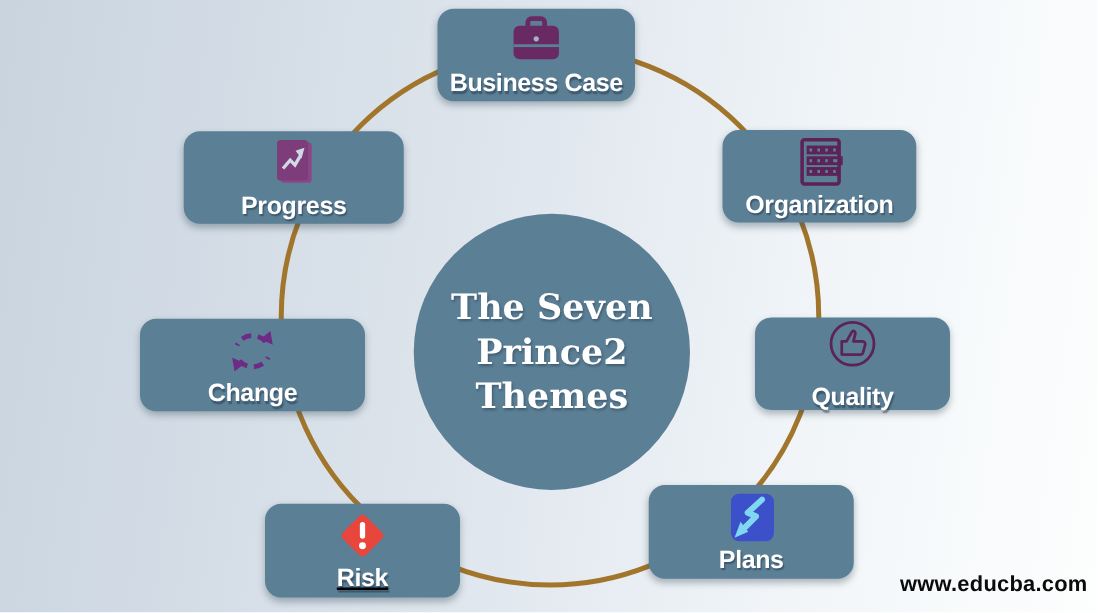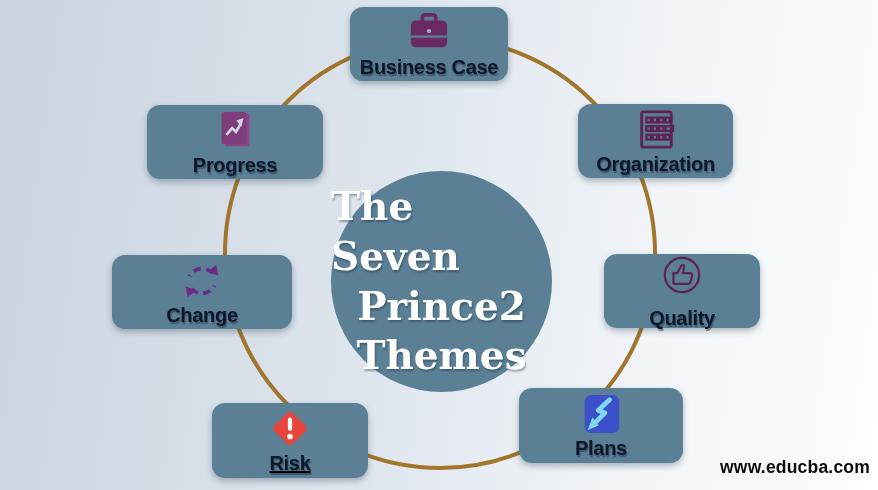--- a/index.html
+++ b/index.html
@@ -12,39 +12,39 @@
     position:absolute;left:223px;top:36px;width:434px;height:434px;
     border:4px solid #a1752b;border-radius:50%;box-sizing:border-box;
   }
   .card{
     position:absolute;background:#5b7f95;border-radius:13px;
     box-shadow:0 3px 6px rgba(40,60,75,.35);
     display:flex;flex-direction:column;align-items:center;justify-content:center;
   }
   .card svg{display:block;width:50px;height:42px;}
   .card .label{
-    color:#0f172a;font-weight:bold;font-size:20px;line-height:1;margin-top:3px;
+    color:#ffffff;font-weight:bold;font-size:20px;line-height:1;margin-top:3px;
     letter-spacing:-0.3px;text-shadow:1px 2px 1px rgba(25,40,60,.45);
     white-space:nowrap;
   }
   .bc    {left:350px;top:7px;  width:158px;height:74px;}
   .org   {left:578px;top:104px;width:155px;height:74px;}
   .qual  {left:604px;top:254px;width:156px;height:74px;justify-content:space-between;}
   .plans {left:519px;top:388px;width:164px;height:75px;text-align:right;}
   .risk  {left:212px;top:403px;width:156px;height:75px;text-decoration:underline;}
   .change{left:112px;top:255px;width:180px;height:74px;}
   .prog  {left:147px;top:105px;width:176px;height:74px;}
   .center-circle{
     position:absolute;left:331px;top:171px;width:221px;height:221px;
     background:#5b7f95;border-radius:50%;
     display:flex;flex-direction:column;align-items:center;justify-content:center;
   }
   .center-circle .line{
     color:#fff;font-family:"DejaVu Serif","Liberation Serif",serif;
-    font-weight:bold;font-size:39px;line-height:1.28;
+    font-weight:bold;font-size:28px;line-height:1.28;
     text-shadow:1px 2px 2px rgba(25,40,60,.4);
   }
   .watermark{
     position:absolute;right:8px;bottom:12px;
     font-size:17.5px;font-weight:bold;color:#0b0b0b;letter-spacing:.2px;
   }
 </style>
 </head>
 <body>
 

